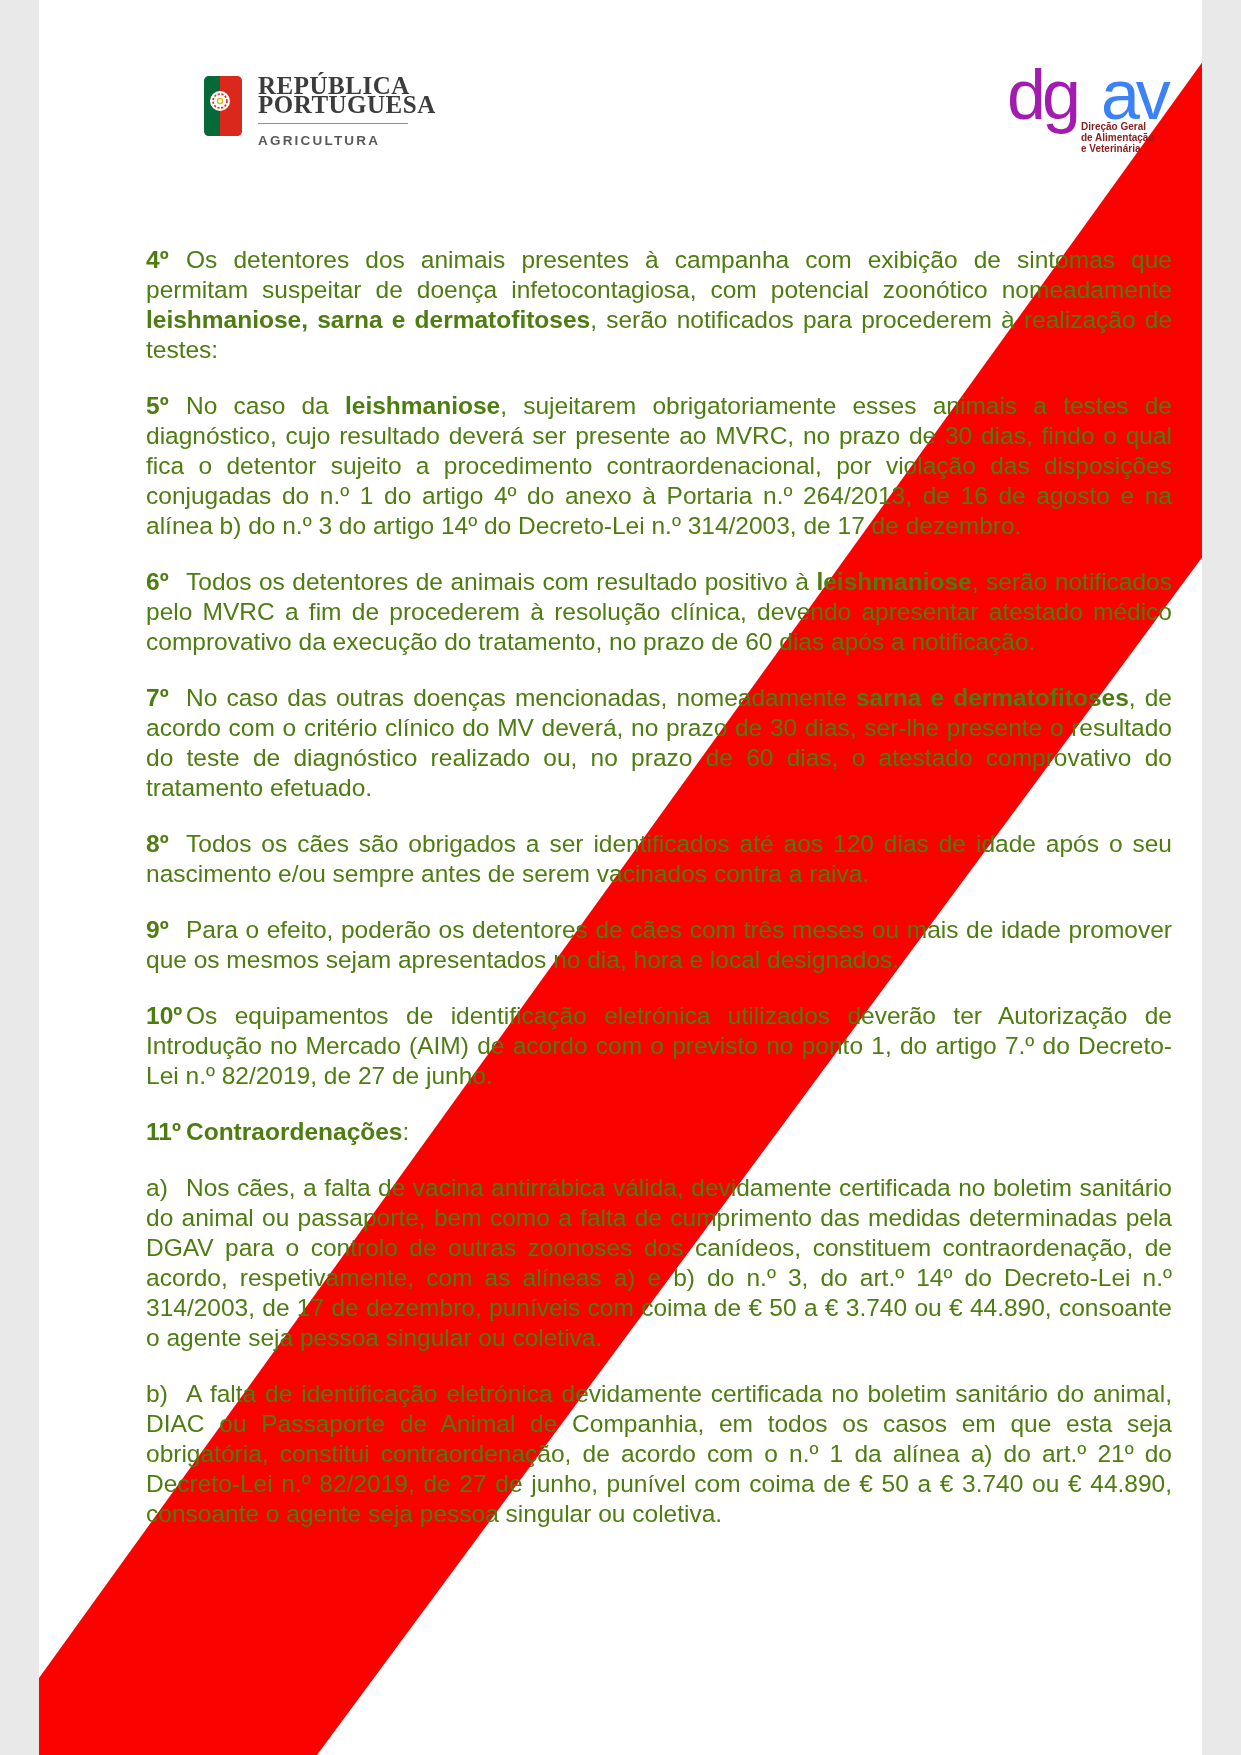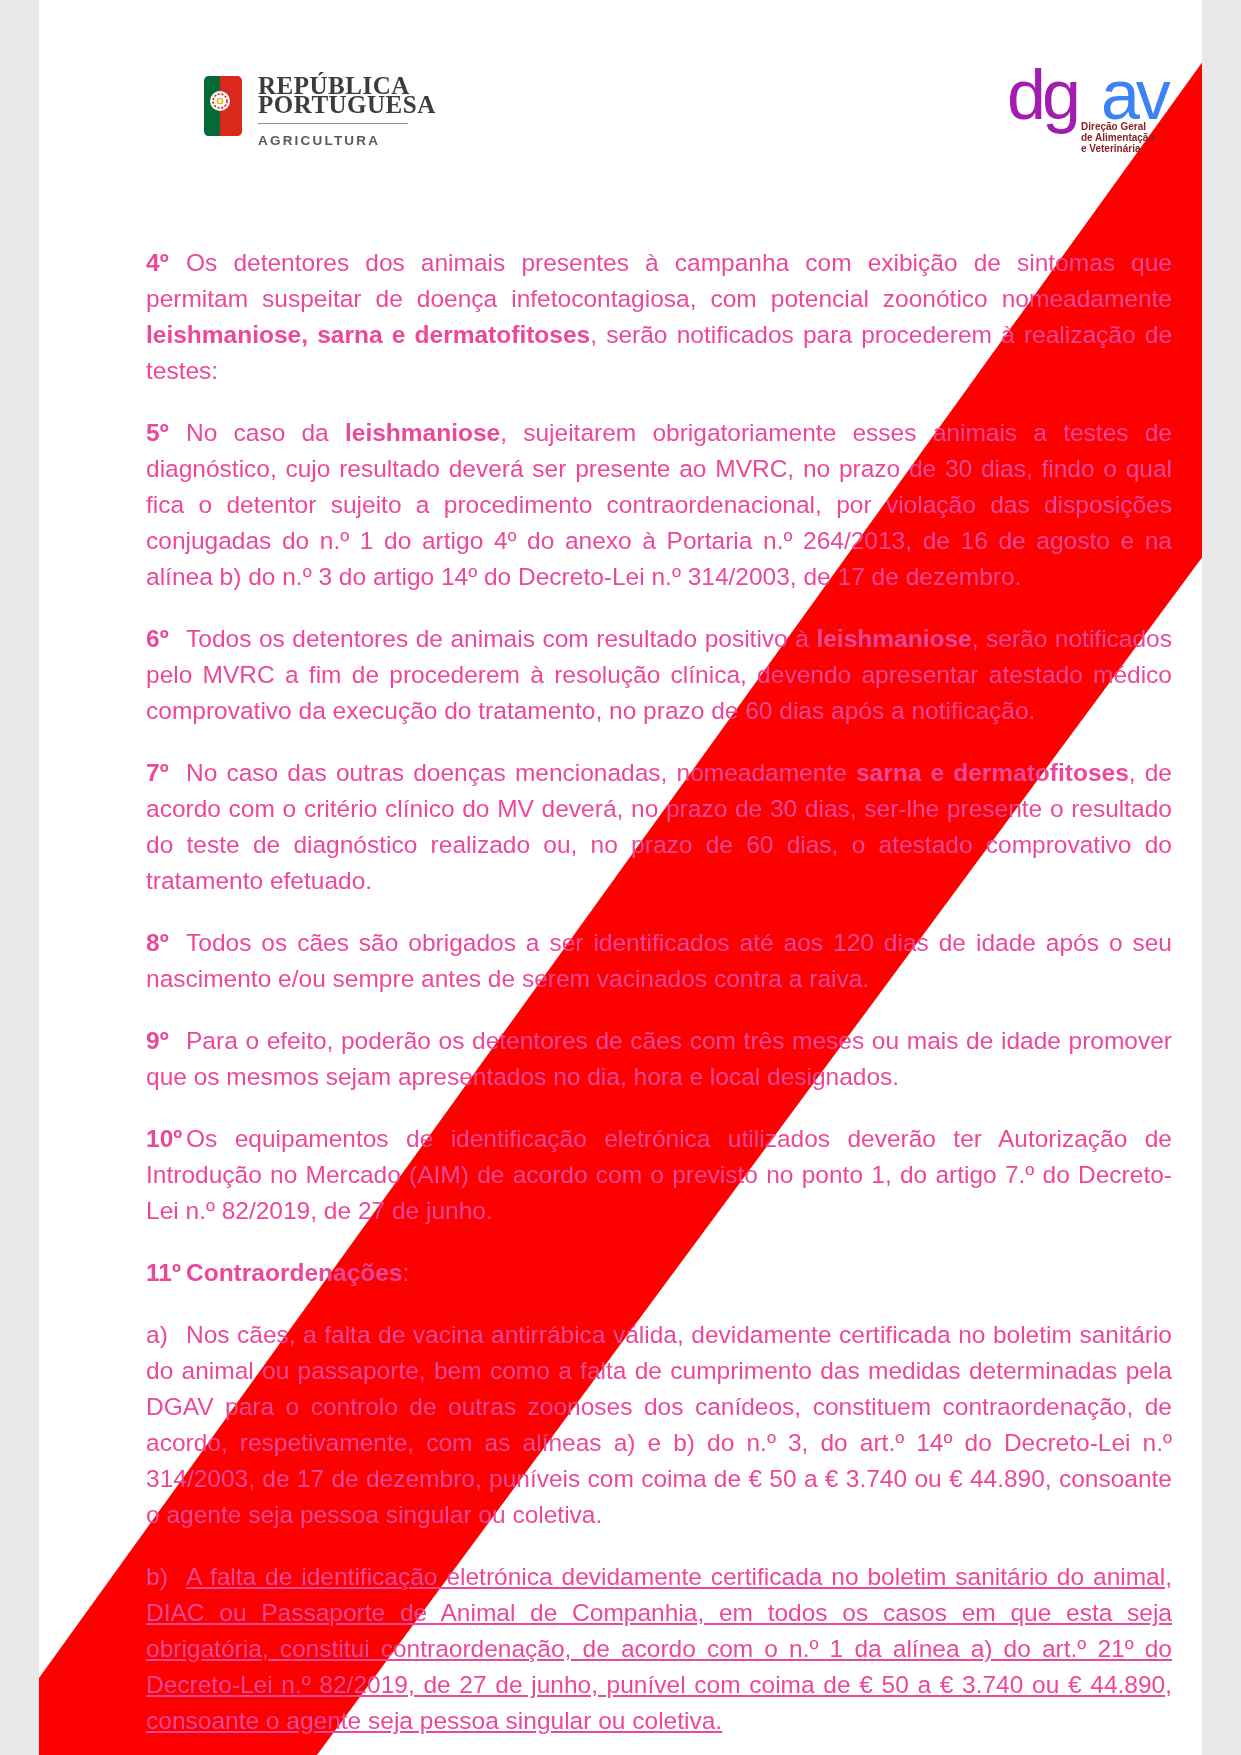--- a/index.html
+++ b/index.html
@@ -33,23 +33,23 @@
   .dgav-word { font-size:70px; line-height:1; letter-spacing:-4px; white-space:nowrap; }
   .dgav-tagline {
     position:absolute; left:74px; top:62px;
     font-size:10px; font-weight:bold; line-height:1.08; white-space:nowrap;
   }
 
   
   .content { position:absolute; left:107px; top:245px; width:1026px; }
   .doc-par {
     margin:0 0 26px 0; text-align:justify;
-    font-size:24.5px; line-height:36px; color:#ec4899;
+    font-size:24.5px; line-height:30px; color:#4d7c0f;
   }
-  .doc-par.extra-top { margin-top:16px;text-decoration:underline; }
+  .doc-par.extra-top { margin-top:16px; }
   .pnum { display:inline-block; min-width:40px; }
   .b { font-weight:bold; }
 
   
   .footer {
     position:absolute; right:88px; top:1776px;
     font-size:15px; color:#1a1a1a;
   }
 </style>
 </head>

